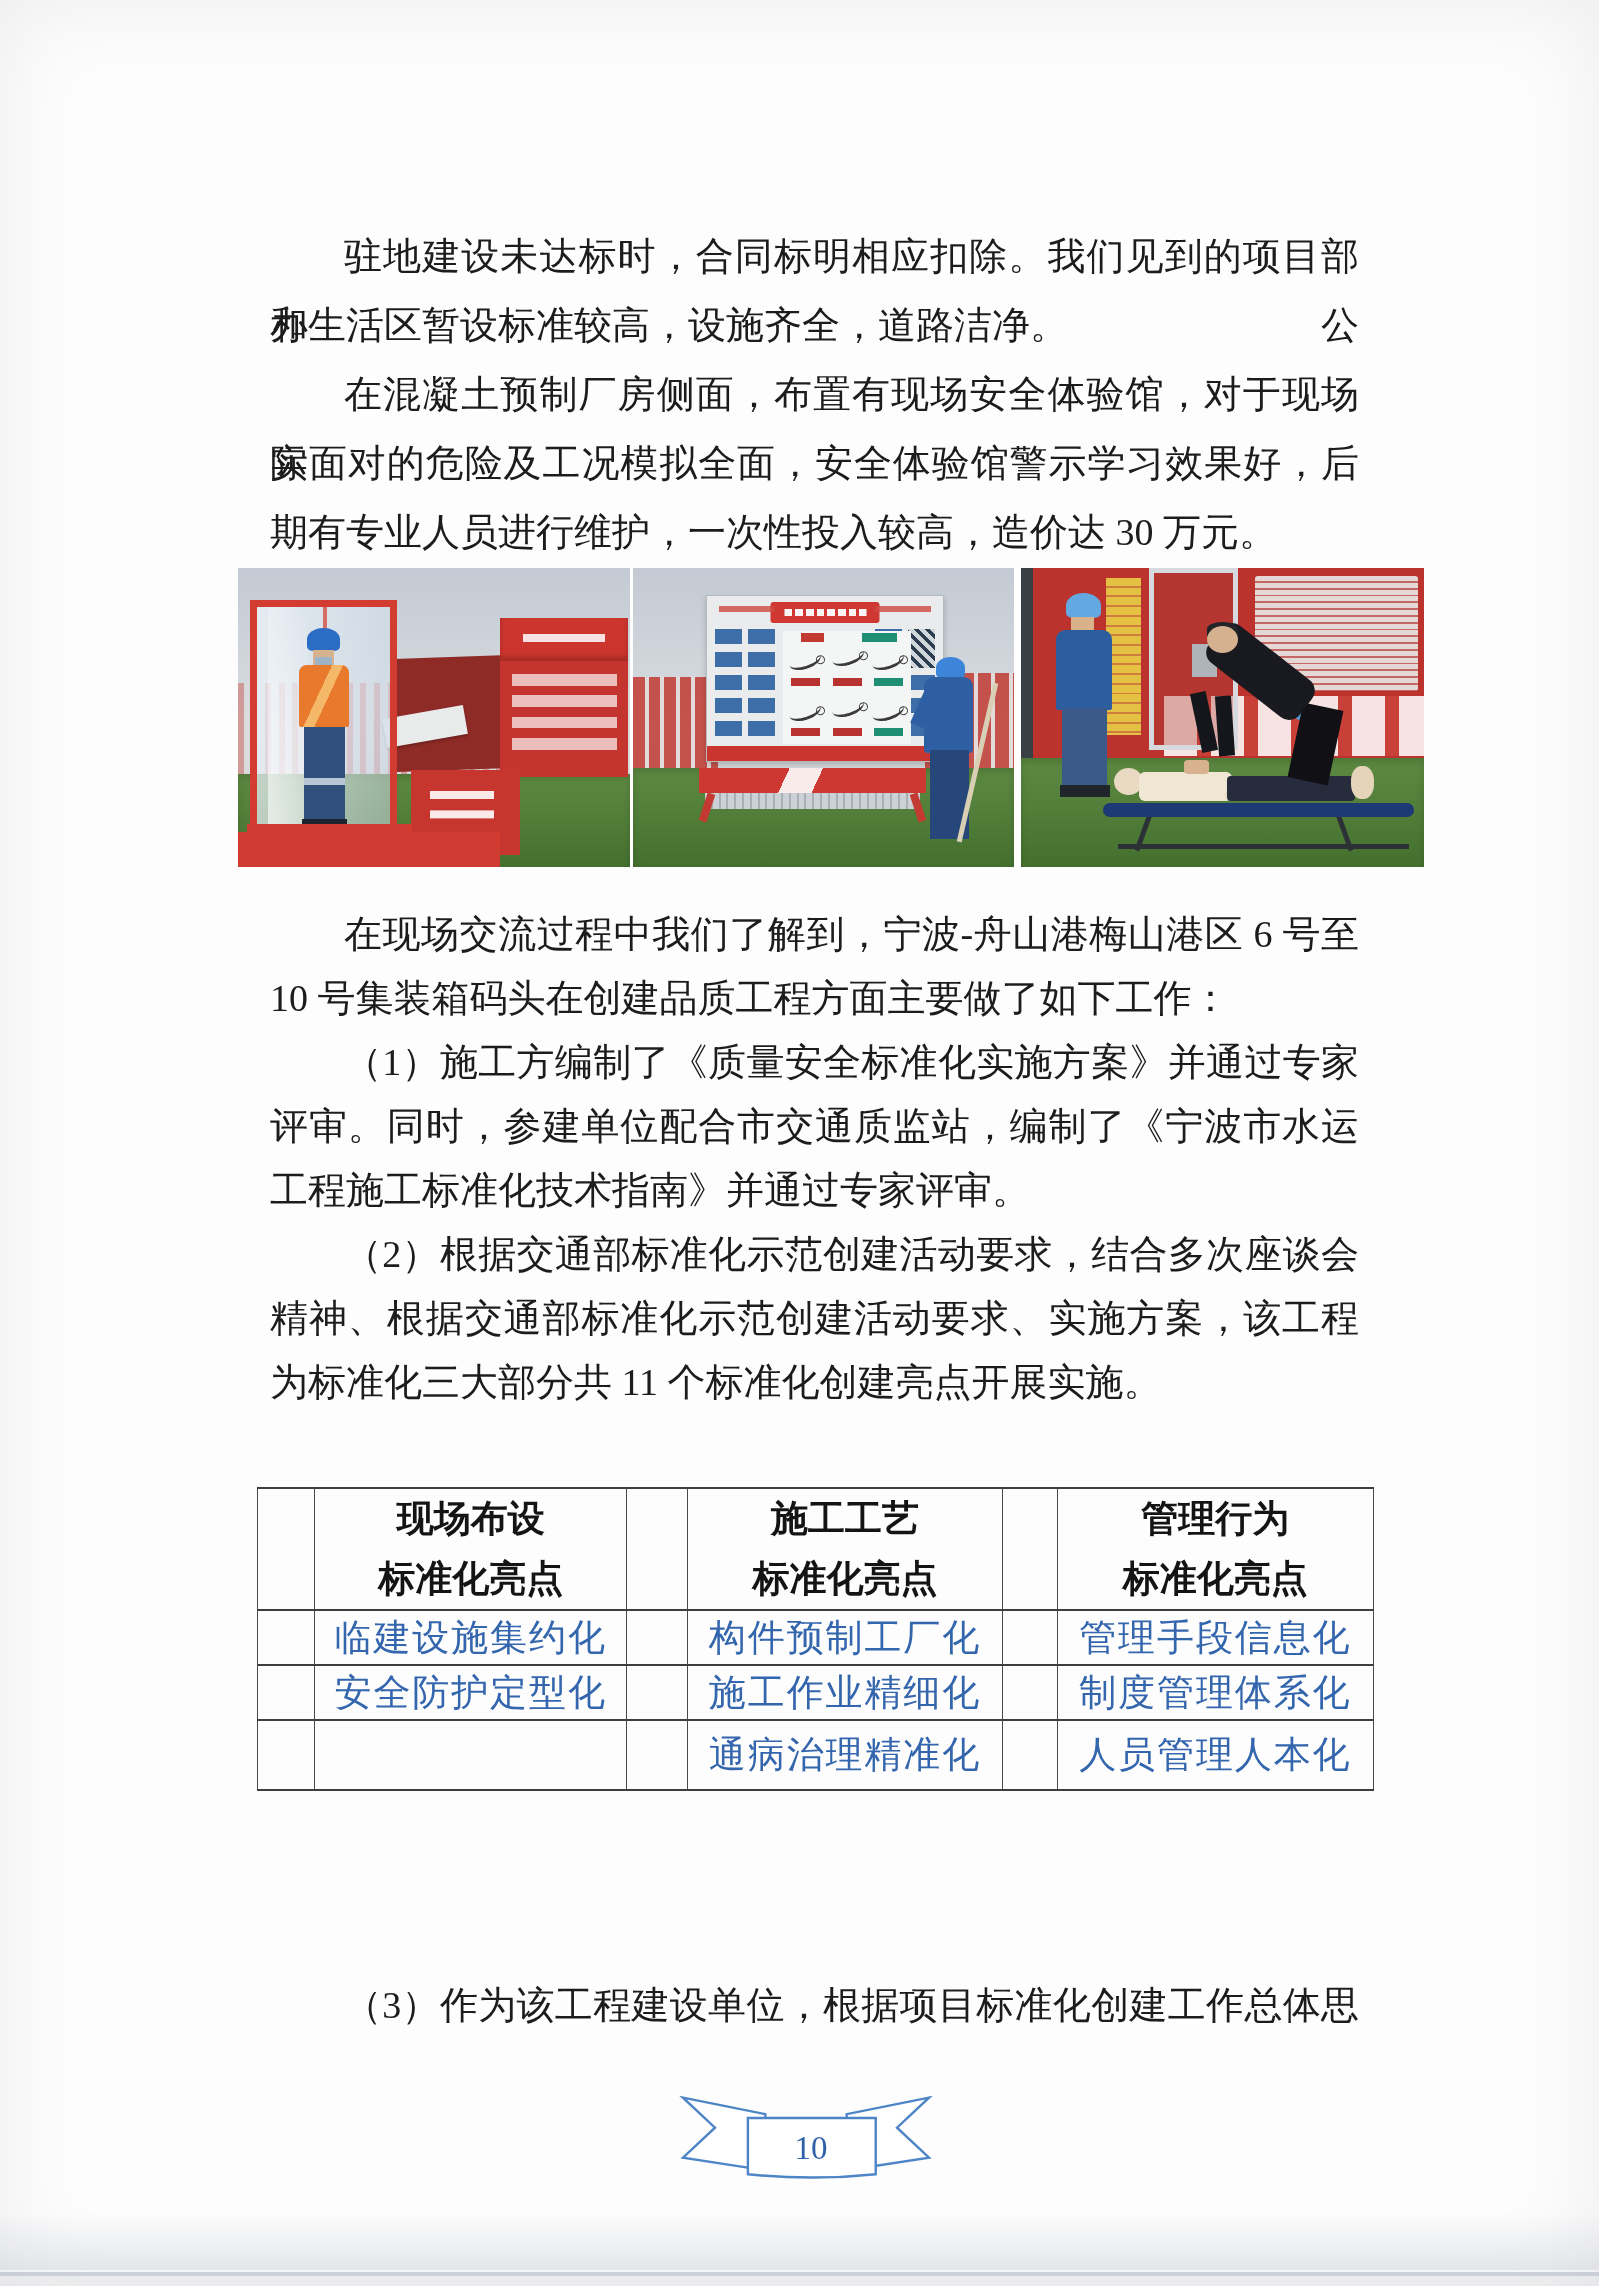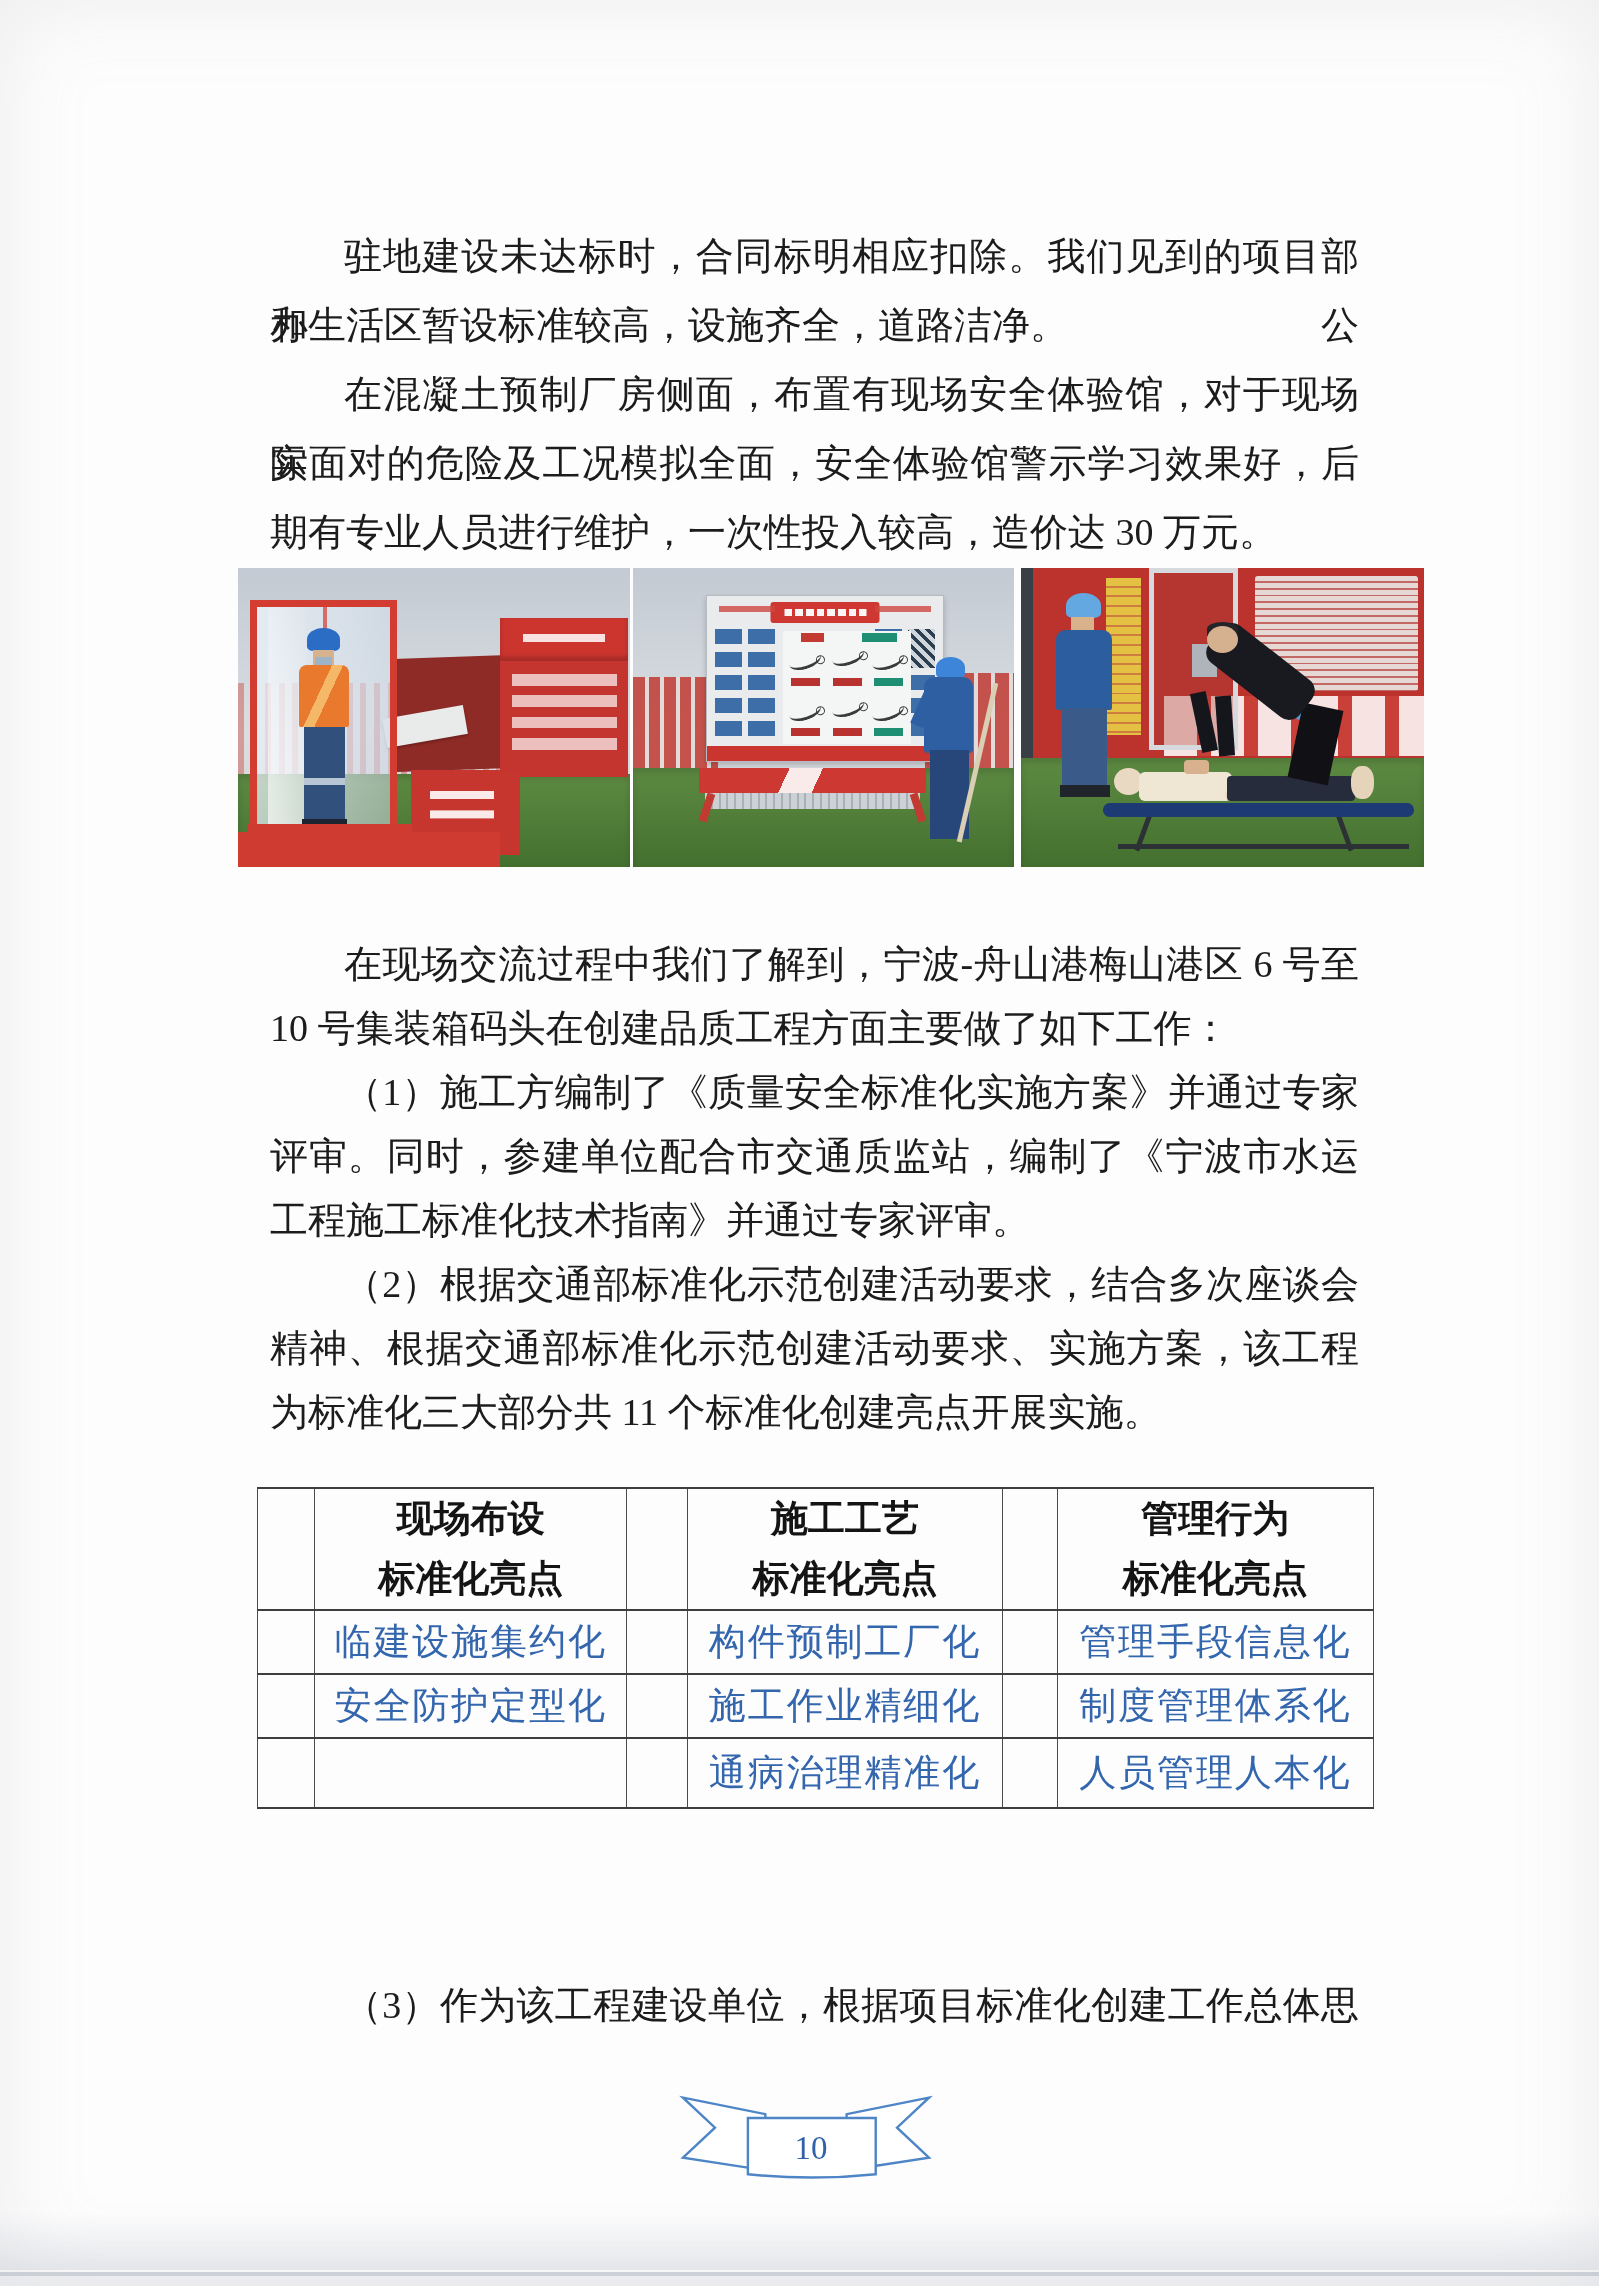--- a/index.html
+++ b/index.html
@@ -134,21 +134,21 @@
   .p3-hands { left:163px; top:192px; width:25px; height:13.6px; background:#d8b28f; border-radius:3.9px; }
 
   
   table.std { position:absolute; left:257px; top:1487px; width:1117px; border-collapse:collapse; table-layout:fixed; }
   table.std td { border-left:1.9px solid #4a4a4a; border-right:1.9px solid #4a4a4a;
                  border-top:2.9px solid #3e3e3e; border-bottom:2.9px solid #3e3e3e;
                  text-align:center; vertical-align:middle; padding:0; }
   td.hdr { color:#141414; font-size:37px; font-weight:600; }
   td.hdr .hline { line-height:60px; height:60px; }
   tr.hrow { height:116px;margin-top:32px; }
-  tr.drow { height:64px; }
+  tr.drow { height:55px; }
   tr.drow2 { height:70px; }
   td.blue { color:#3466ae; font-size:37px; letter-spacing:1.9px; }
 
   
   .ribbon { position:absolute; left:668px; top:2088px; width:276px; height:92px; }
   .page-num { position:absolute; left:747px; top:2125px; width:128px; height:47px;
     line-height:47px; text-align:center; font-size:33px; color:#2f62a8; }
 
   
   .bottom-fade { position:absolute; left:0; top:2212px; width:100%; height:58px;
@@ -266,21 +266,21 @@
       <div class="abs p3-suit-head"></div>
       <div class="abs p3-hands"></div>
       <div class="abs p3-worker-helmet helmet"></div>
       <div class="abs p3-worker-face"></div>
       <div class="abs p3-worker-jacket"></div>
       <div class="abs p3-worker-pants"></div>
       <div class="abs p3-worker-shoes"></div>
     </div>
   </figure>
 
-  <section class="text-block lh67" style="top:932px;">
+  <section class="text-block lh67" style="top:902px;">
     <div class="line fill ind">在现场交流过程中我们了解到，宁波-舟山港梅山港区 6 号至</div>
     <div class="line">10 号集装箱码头在创建品质工程方面主要做了如下工作：</div>
     <div class="line fill ind">（1）施工方编制了《质量安全标准化实施方案》并通过专家</div>
     <div class="line fill">评审。同时，参建单位配合市交通质监站，编制了《宁波市水运</div>
     <div class="line">工程施工标准化技术指南》并通过专家评审。</div>
     <div class="line fill ind">（2）根据交通部标准化示范创建活动要求，结合多次座谈会</div>
     <div class="line fill">精神、根据交通部标准化示范创建活动要求、实施方案，该工程</div>
     <div class="line">为标准化三大部分共 11 个标准化创建亮点开展实施。</div>
   </section>
 

